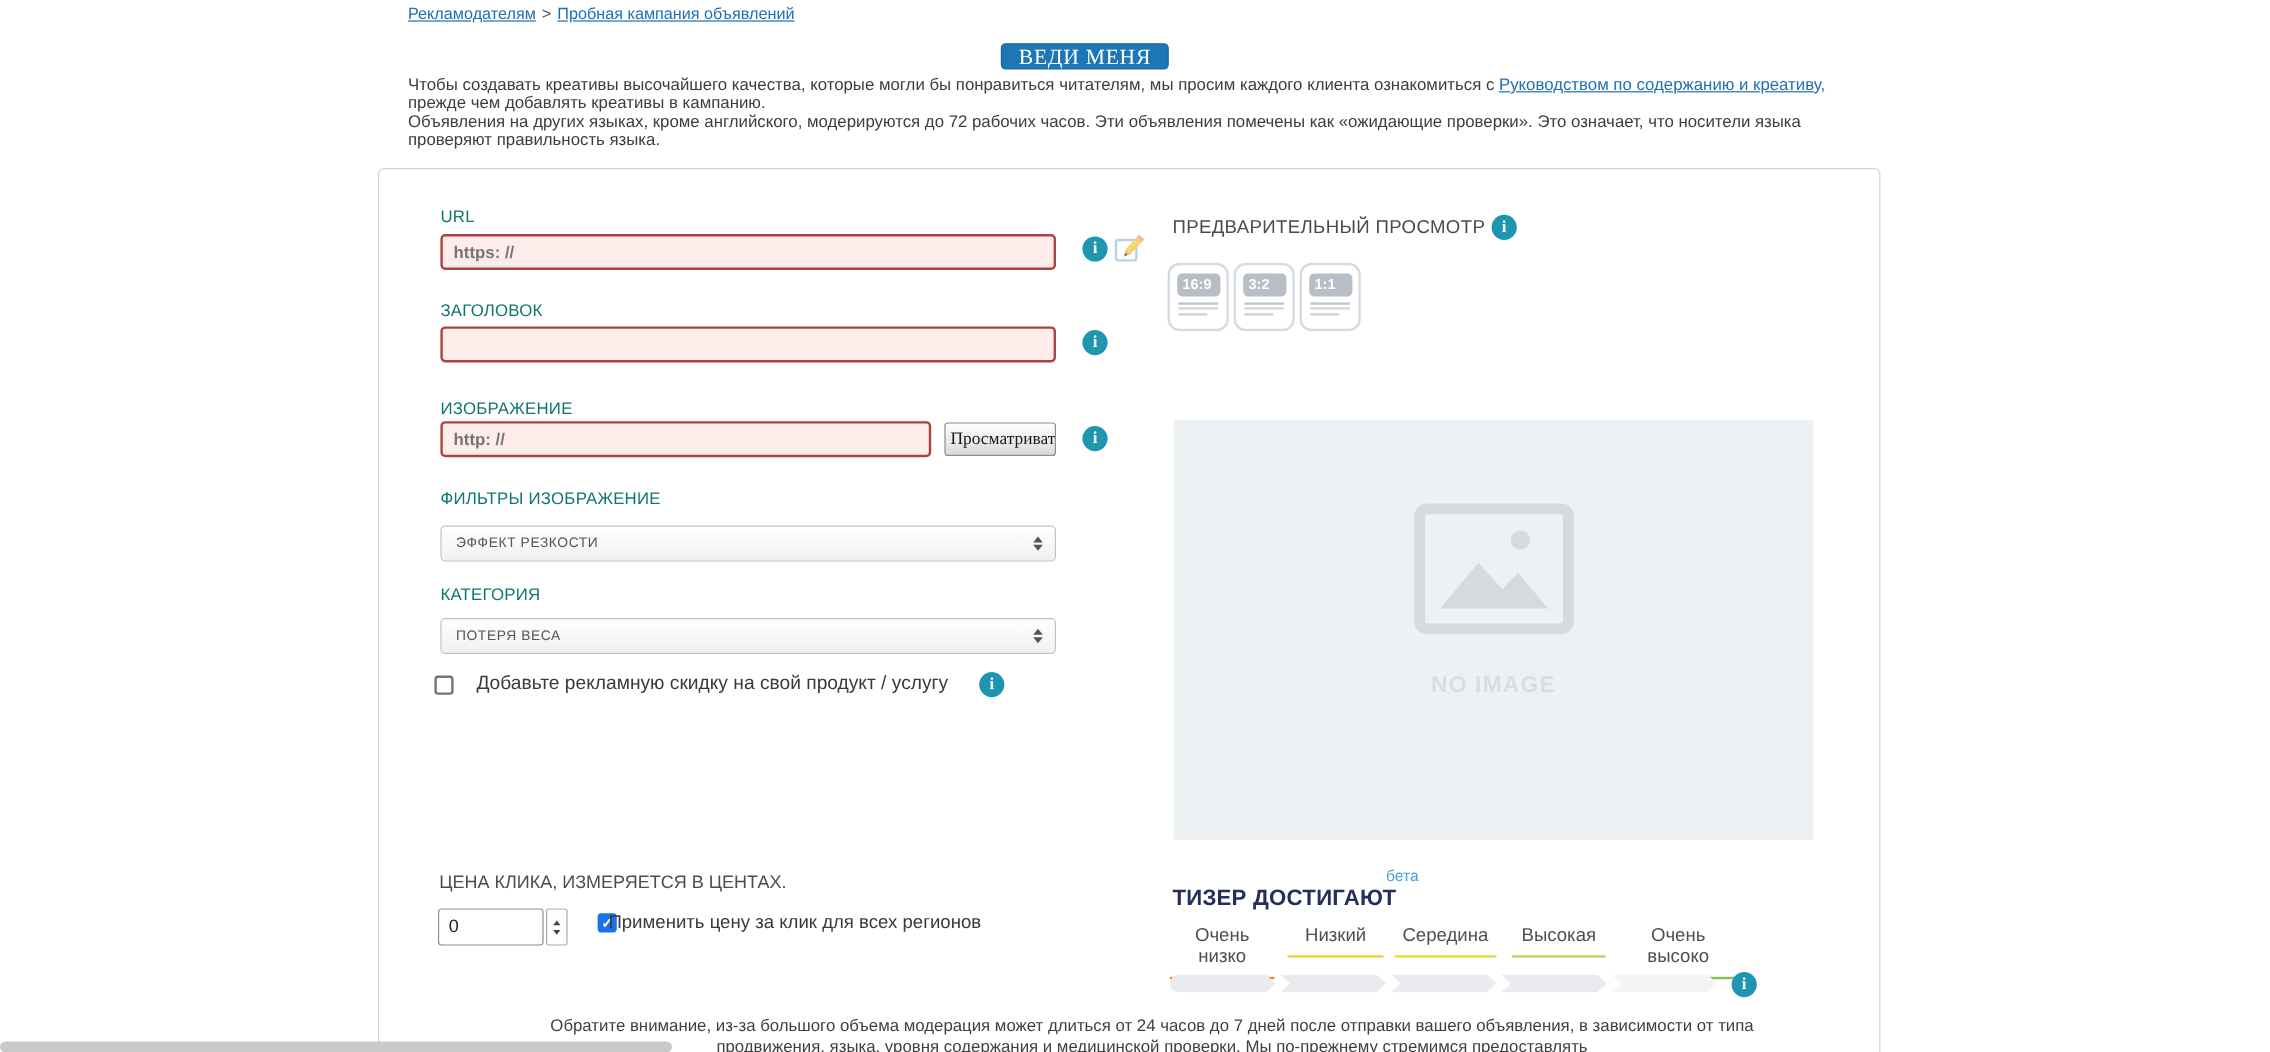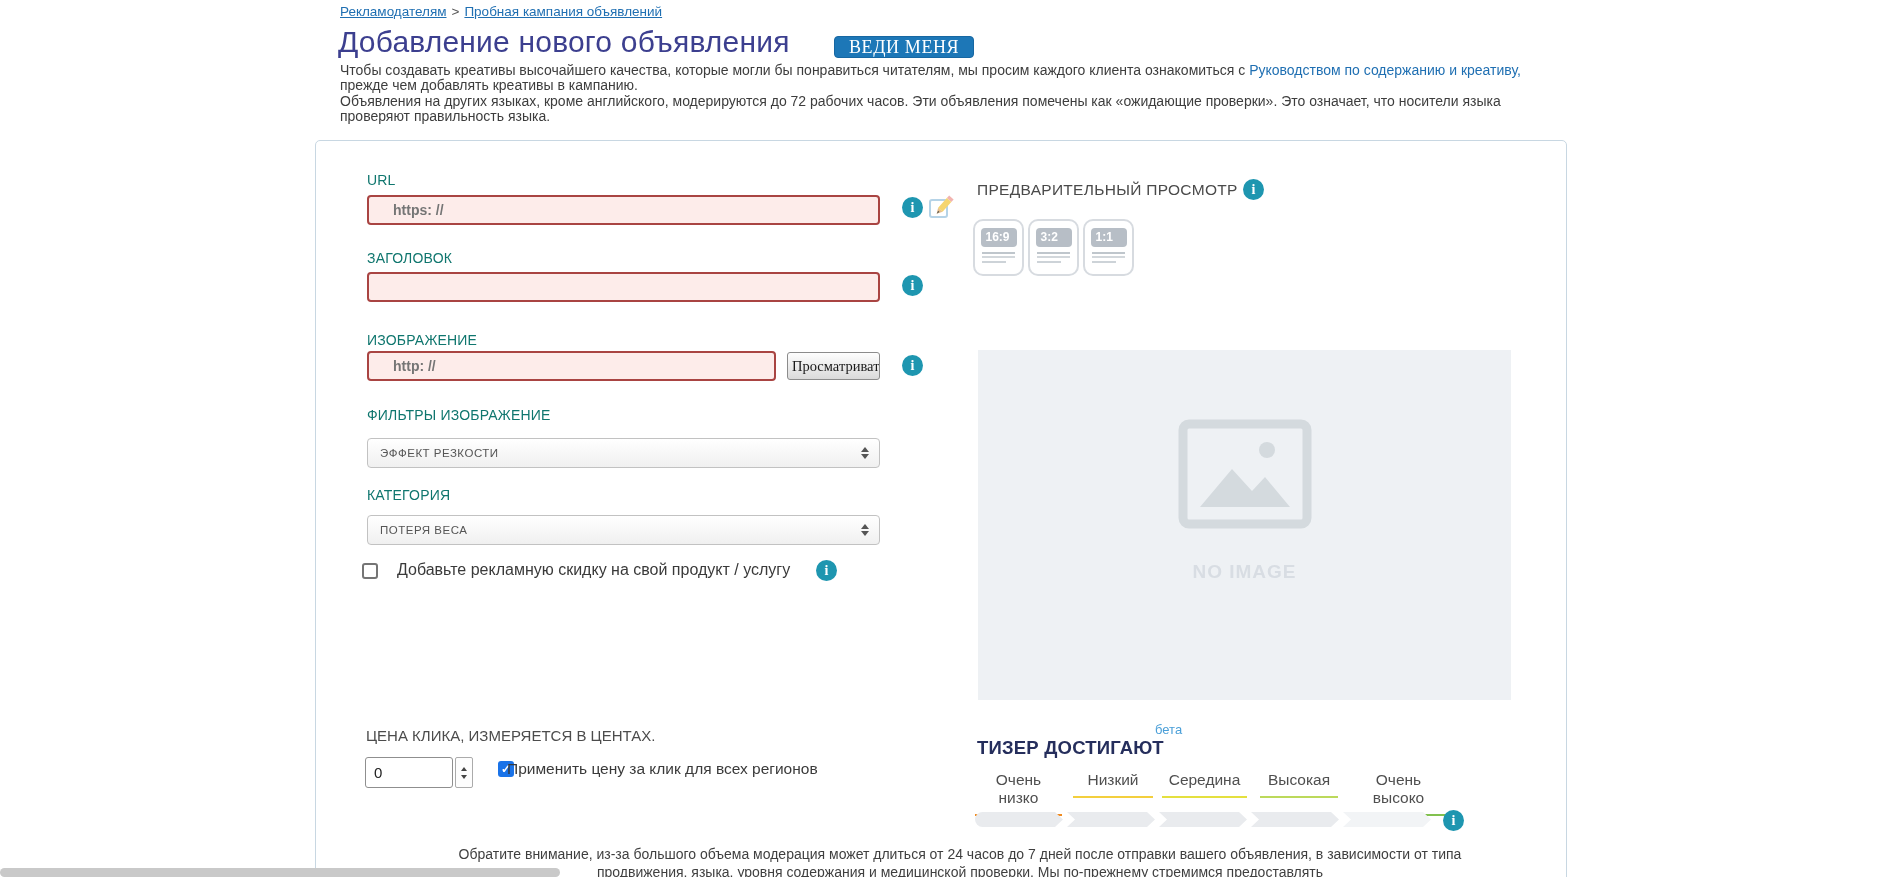--- a/index.html
+++ b/index.html
@@ -13,33 +13,33 @@
 
   
   .page-title { position:absolute; margin:0; font-size:30px; font-weight:400; color:#3c3f8f; letter-spacing:0.2px; }
   .guide-btn { position:absolute; font-family:"Liberation Serif", serif; font-size:18px; letter-spacing:0.6px;
                color:#fff; background:#1d77b7; border:1px solid #1767a2; border-radius:4px;
                height:22px; padding:0 14px; cursor:pointer; }
 
   
   .intro { position:absolute; font-size:14px; line-height:15.4px; color:#3d3d3d; }
   .intro p { margin:0; }
-  .intro a { color:#1f6fb2; cursor:pointer; }
+  .intro a { color:#1f6fb2; text-decoration:underline; cursor:pointer; }
 
   
   .panel { position:absolute; left:315px; top:140px; width:1250px; height:760px;
            border:1px solid #c8d7e2; border-radius:5px; background:#fff; }
 
   
   .flabel { position:absolute; font-size:14px; color:#0f766e; letter-spacing:0.2px; }
   .plabel { position:absolute; font-size:15px; color:#4c4c4c; }
 
   
   .err-input { position:absolute; height:30px; box-sizing:border-box; background:#fdecea;
-               border:2px solid #a94442; border-radius:4px; padding:0 24px; font-family:"Liberation Sans",sans-serif;
+               border:2px solid #a94442; border-radius:4px; padding:0 9px; font-family:"Liberation Sans",sans-serif;
                font-size:14px; color:#333; outline:none; }
   .err-input::placeholder { color:#757575; font-weight:bold; opacity:1; }
 
   
   .browse-btn { position:absolute; width:93px; height:28px; box-sizing:border-box; overflow:hidden; white-space:nowrap;
                 font-family:"Liberation Serif", serif; font-size:14.5px; color:#1a1a1a; text-align:left;
                 background:linear-gradient(#fefefe,#dadada); border:1px solid #8c8c8c; border-radius:3px;
                 padding:0 2px 0 4px; cursor:pointer; }
 
   
@@ -115,21 +115,20 @@
 </style>
 </head>
 <body>
 
 <div class="page">
 
   <nav class="breadcrumb" style="left:340px;top:4px">
     <a>Рекламодателям</a><span class="sep">&gt;</span><a>Пробная кампания объявлений</a>
   </nav>
 
-  <h1 class="page-title" style="left:338px;top:25px">Добавление нового объявления</h1>
   <button class="guide-btn" style="left:834px;top:36px">ВЕДИ МЕНЯ</button>
 
   <div class="intro" style="left:340px;top:63px;width:1232px">
     <p><span>Чтобы создавать креативы высочайшего качества, которые могли бы понравиться читателям, мы просим каждого клиента ознакомиться с </span><a>Руководством по содержанию и креативу,</a><span> прежде чем добавлять креативы в кампанию.</span></p>
     <p>Объявления на других языках, кроме английского, модерируются до 72 рабочих часов. Эти объявления помечены как «ожидающие проверки». Это означает, что носители языка проверяют правильность языка.</p>
   </div>
 
   <section class="panel"></section>
 
   <div class="flabel" style="left:367px;top:172px">URL</div>

